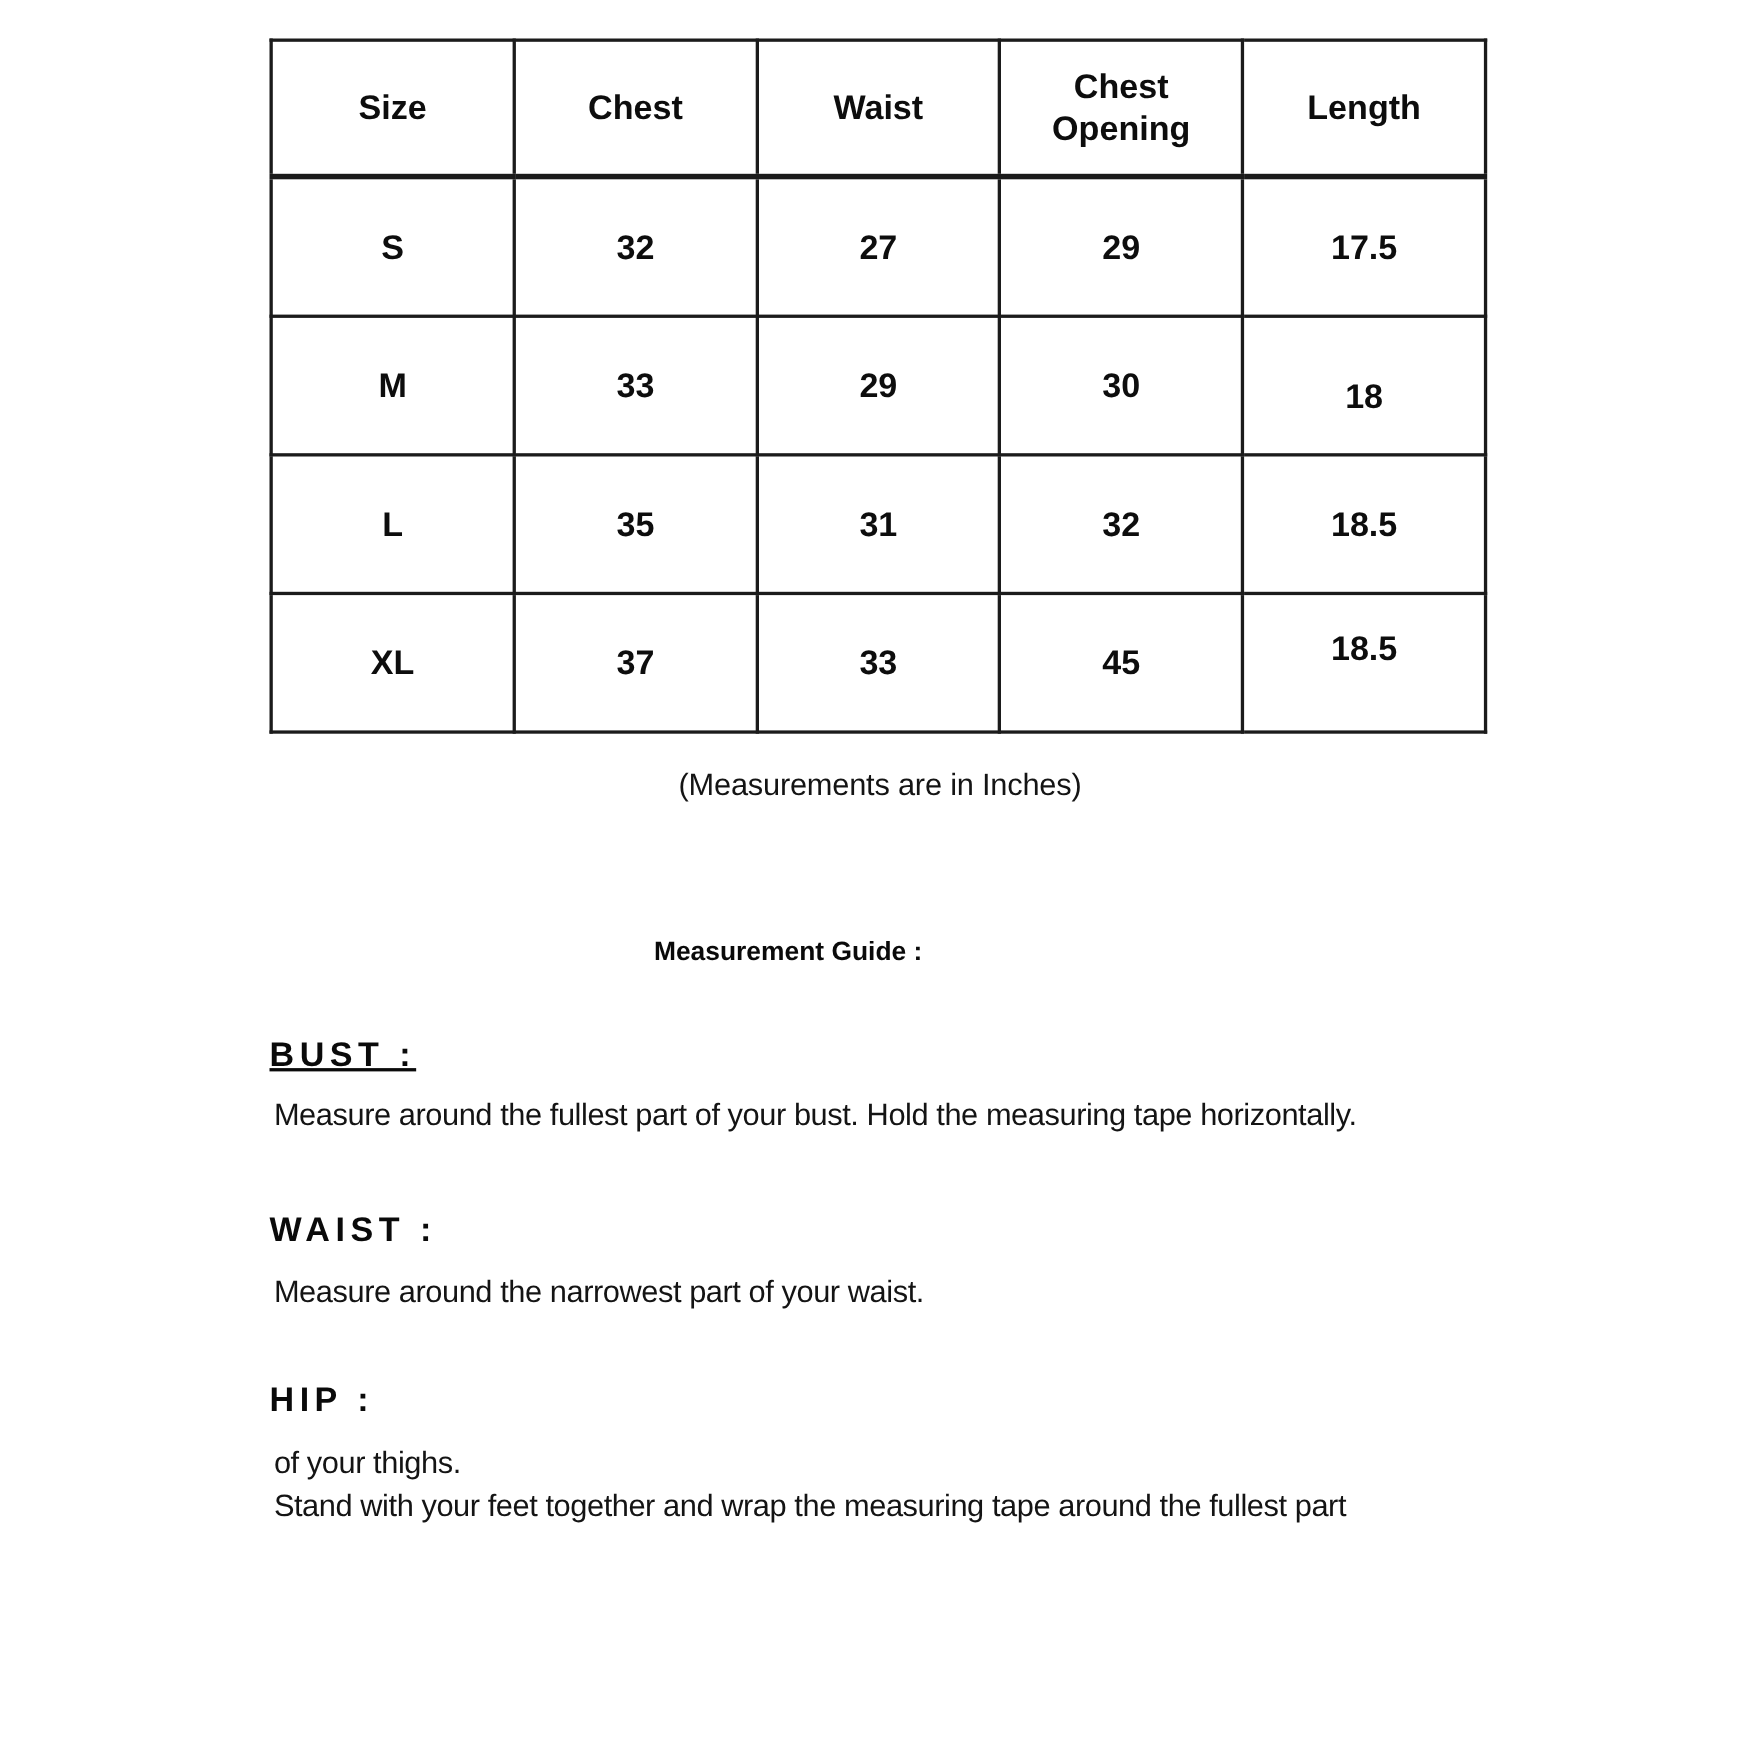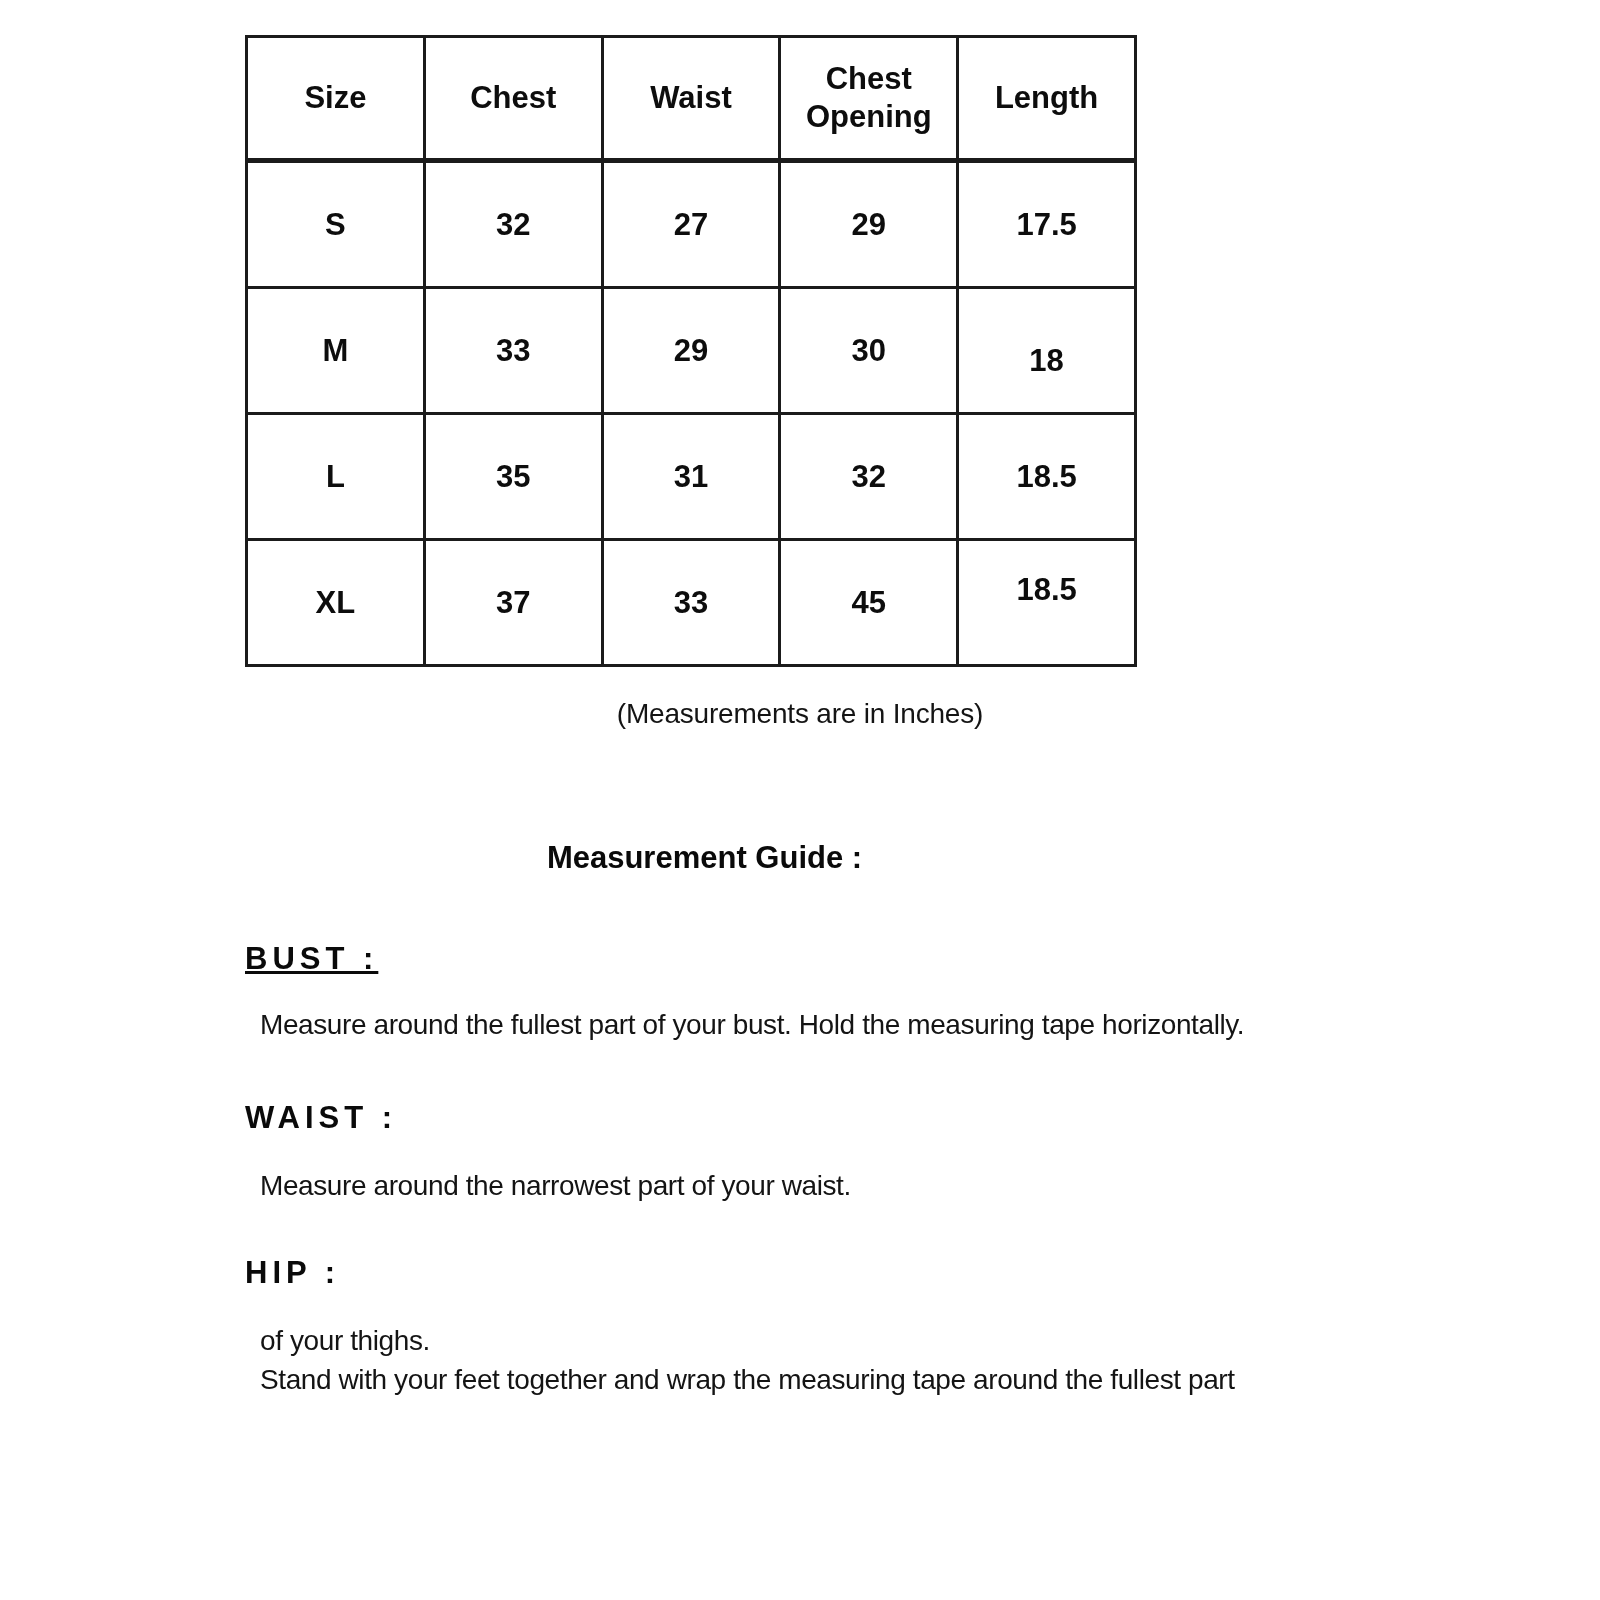--- a/index.html
+++ b/index.html
@@ -15,21 +15,21 @@
     font-family: "Liberation Sans", sans-serif;
     color: #0d0d0d;
     overflow: hidden;
   }
 
   
   table.size-chart {
     position: absolute;
     left: 245px;
     top: 35px;
-    width: 892px;
+    width: 1107px;
     height: 618px;
     border-collapse: collapse;
     table-layout: fixed;
   }
   table.size-chart th,
   table.size-chart td {
     border: 3px solid #1b1b1b;
     text-align: center;
     vertical-align: middle;
     font-weight: bold;
@@ -62,41 +62,41 @@
     letter-spacing: -0.2px;
     color: #141414;
   }
 
   
   .guide-title {
     position: absolute;
     left: 0;
     top: 840px;
     width: 1409px;
-    margin: 0;
+    margin: 12px;
     text-align: center;
-    font-size: 31px;
+    font-size: 24px;
     font-weight: bold;
     color: #0a0a0a;
   }
   .section-heading {
     position: absolute;
     left: 245px;
     margin: 0;
     font-size: 31px;
     font-weight: bold;
     letter-spacing: 5px;
     color: #0a0a0a;
     white-space: nowrap;
   }
   .section-body {
     position: absolute;
     left: 245px;
     width: 1180px;
-    margin: 15px;
+    margin: 4px;
     font-size: 28px;
     letter-spacing: -0.4px;
     line-height: 39px;
     color: #141414;
   }
   .section-body .line { display: block; }
 
   #bust-heading  { top: 941px; text-decoration: underline;  }
   #bust-body     { top: 990px;  }
   #waist-heading { top: 1100px; }

